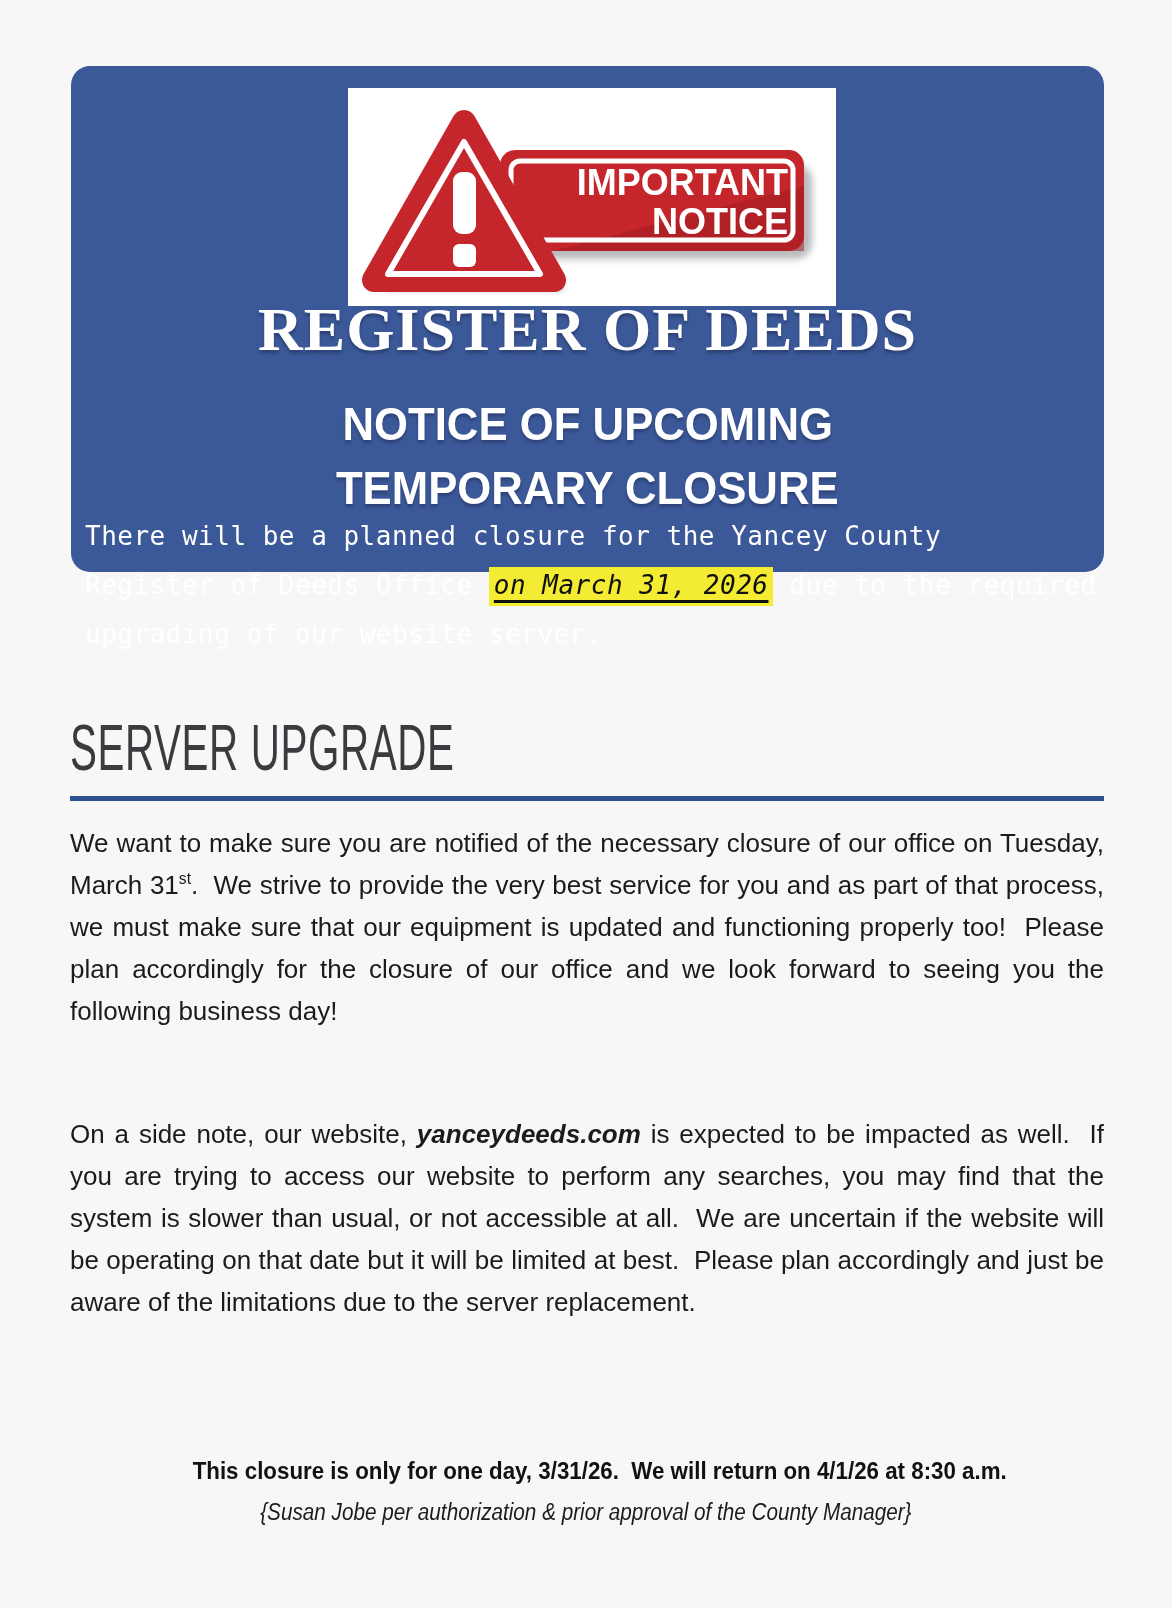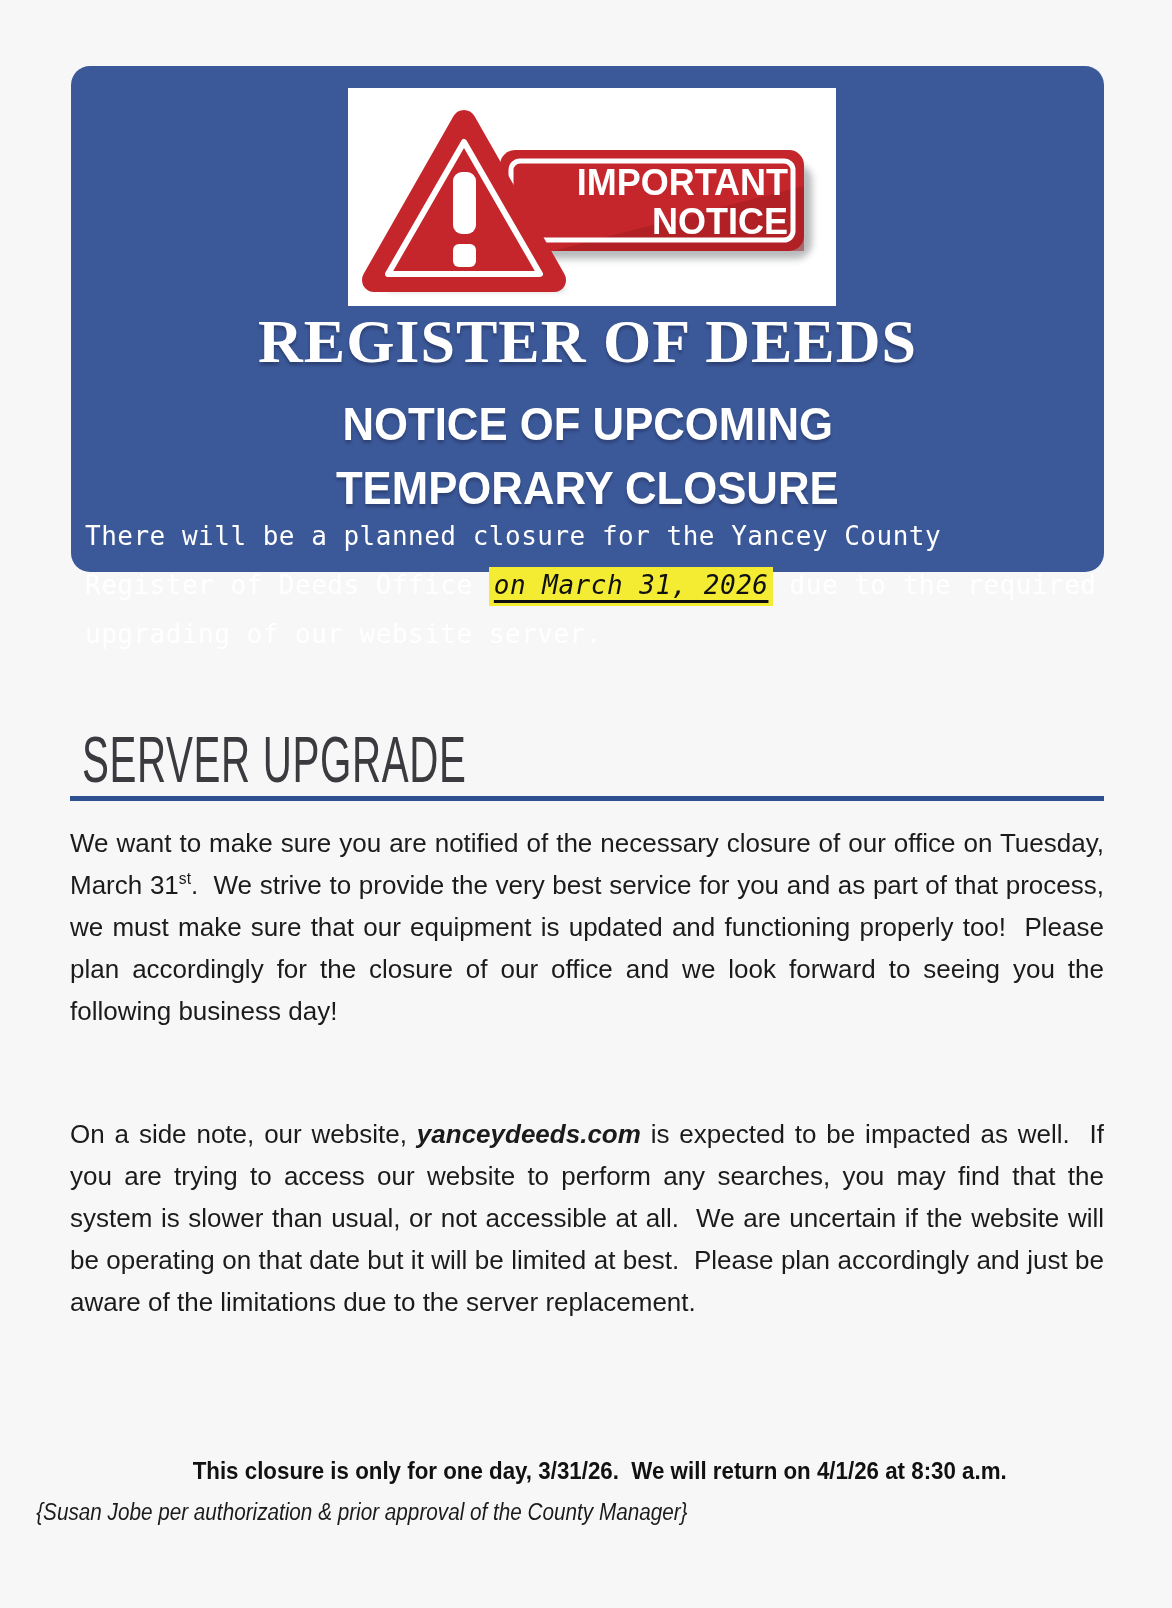--- a/index.html
+++ b/index.html
@@ -18,21 +18,21 @@
     width: 1033px; height: 506px;
     background: var(--banner-bg, #3b5898);
     border-radius: 19px;
   }
   .graphic-box {
     position: absolute; left: 277px; top: 22px;
     width: 488px; height: 218px;
     background: #ffffff;
   }
   .banner-title {
-    position: absolute; left: 0; top: 240px; width: 100%;
+    position: absolute; left: 0; top: 228px; width: 100%;
     margin: 0; text-align: center;
     font-family: "Liberation Serif", serif;
     font-weight: bold; font-size: 62px; line-height: 70px;
     color: #ffffff; letter-spacing: 1px;
     text-shadow: 0 3px 3px rgba(15,20,45,0.35);
   }
   .banner-sub {
     position: absolute; left: 0; width: 100%;
     margin: 0; text-align: center;
     font-weight: bold; font-size: 47px; line-height: 60px;
@@ -58,21 +58,21 @@
     color: #101010;
     padding: 3px 5px 6px 5px;
     text-decoration: underline; text-underline-offset: 6px; text-decoration-thickness: 2.5px; font-style: italic;
   }
   .seg-sup { vertical-align: super; font-size: 60%; line-height: 0; }
   .seg-bi { font-weight: bold; font-style: italic; }
 
   
   .section-heading {
     position: absolute; left: 70px; top: 710px;
-    margin: 12px;
+    margin: 0;
     font-weight: normal; font-size: 64px; line-height: 76px;
     color: #3b3b3f; letter-spacing: 1px; white-space: nowrap;
   }
   .section-heading .squeezeL { display: inline-block; transform: scaleX(0.63); transform-origin: left center; }
   .heading-rule {
     position: absolute; left: 70px; top: 796px;
     width: 1034px; height: 5px;
     background: var(--rule, #2d5191);
   }
   .body-para {
@@ -86,21 +86,21 @@
   .body-para-2 { top: 1113px; }
   .closing-bold {
     position: absolute; left: 0; top: 1440px; width: 1172px;
     margin: 14px; text-align: center;
     font-weight: bold; font-size: 24px; line-height: 34px;
     color: #111111; white-space: nowrap;
   }
   .closing-bold .squeeze { display: inline-block; transform: scaleX(0.93); transform-origin: center; }
   .closing-italic {
     position: absolute; left: 0; top: 1496px; width: 1172px;
-    margin: 0; 
+    margin: 0; text-align: center;
     font-style: italic; font-size: 23px; line-height: 32px;
     color: #1b1b1b; white-space: nowrap;
   }
   .closing-italic .squeeze { display: inline-block; transform: scaleX(0.9); transform-origin: center; }
 
   svg text { font-family: "Liberation Sans", sans-serif; }
 </style>
 </head>
 <body style="--page-bg: #f7f7f8; --banner-bg: #3b5898; --highlight: #f3ec33; --rule: #2d5191;">
 

